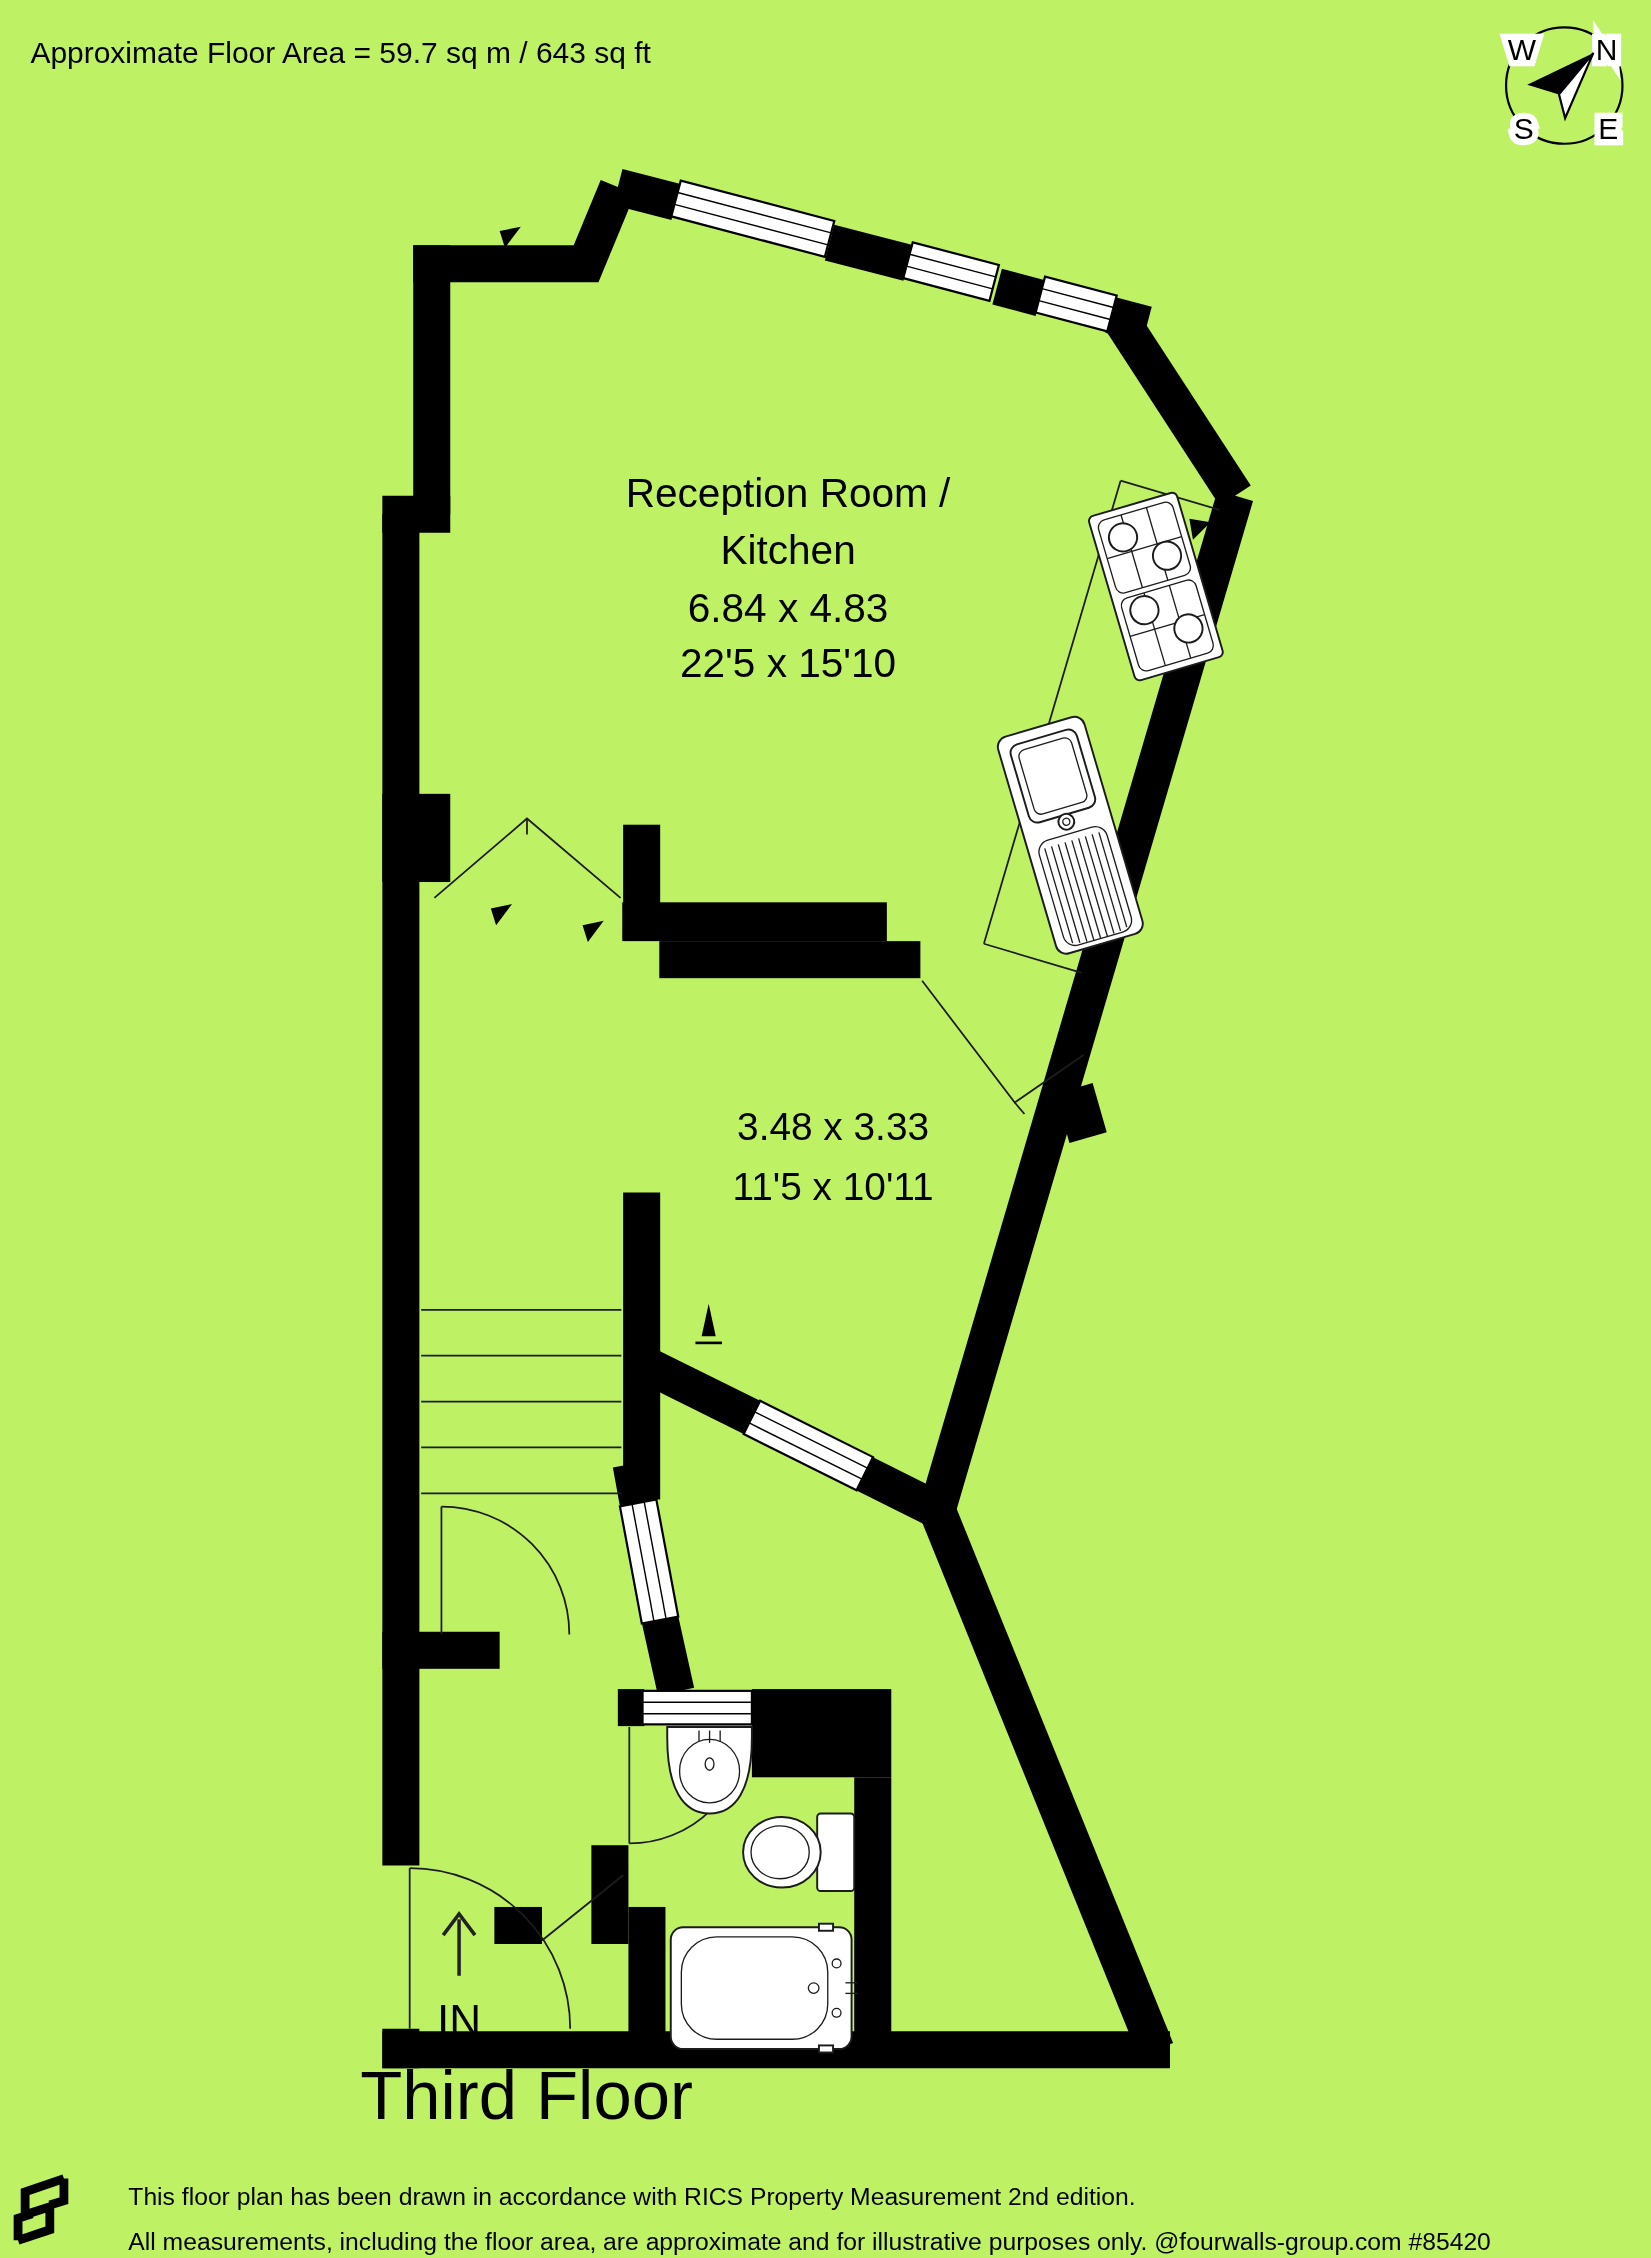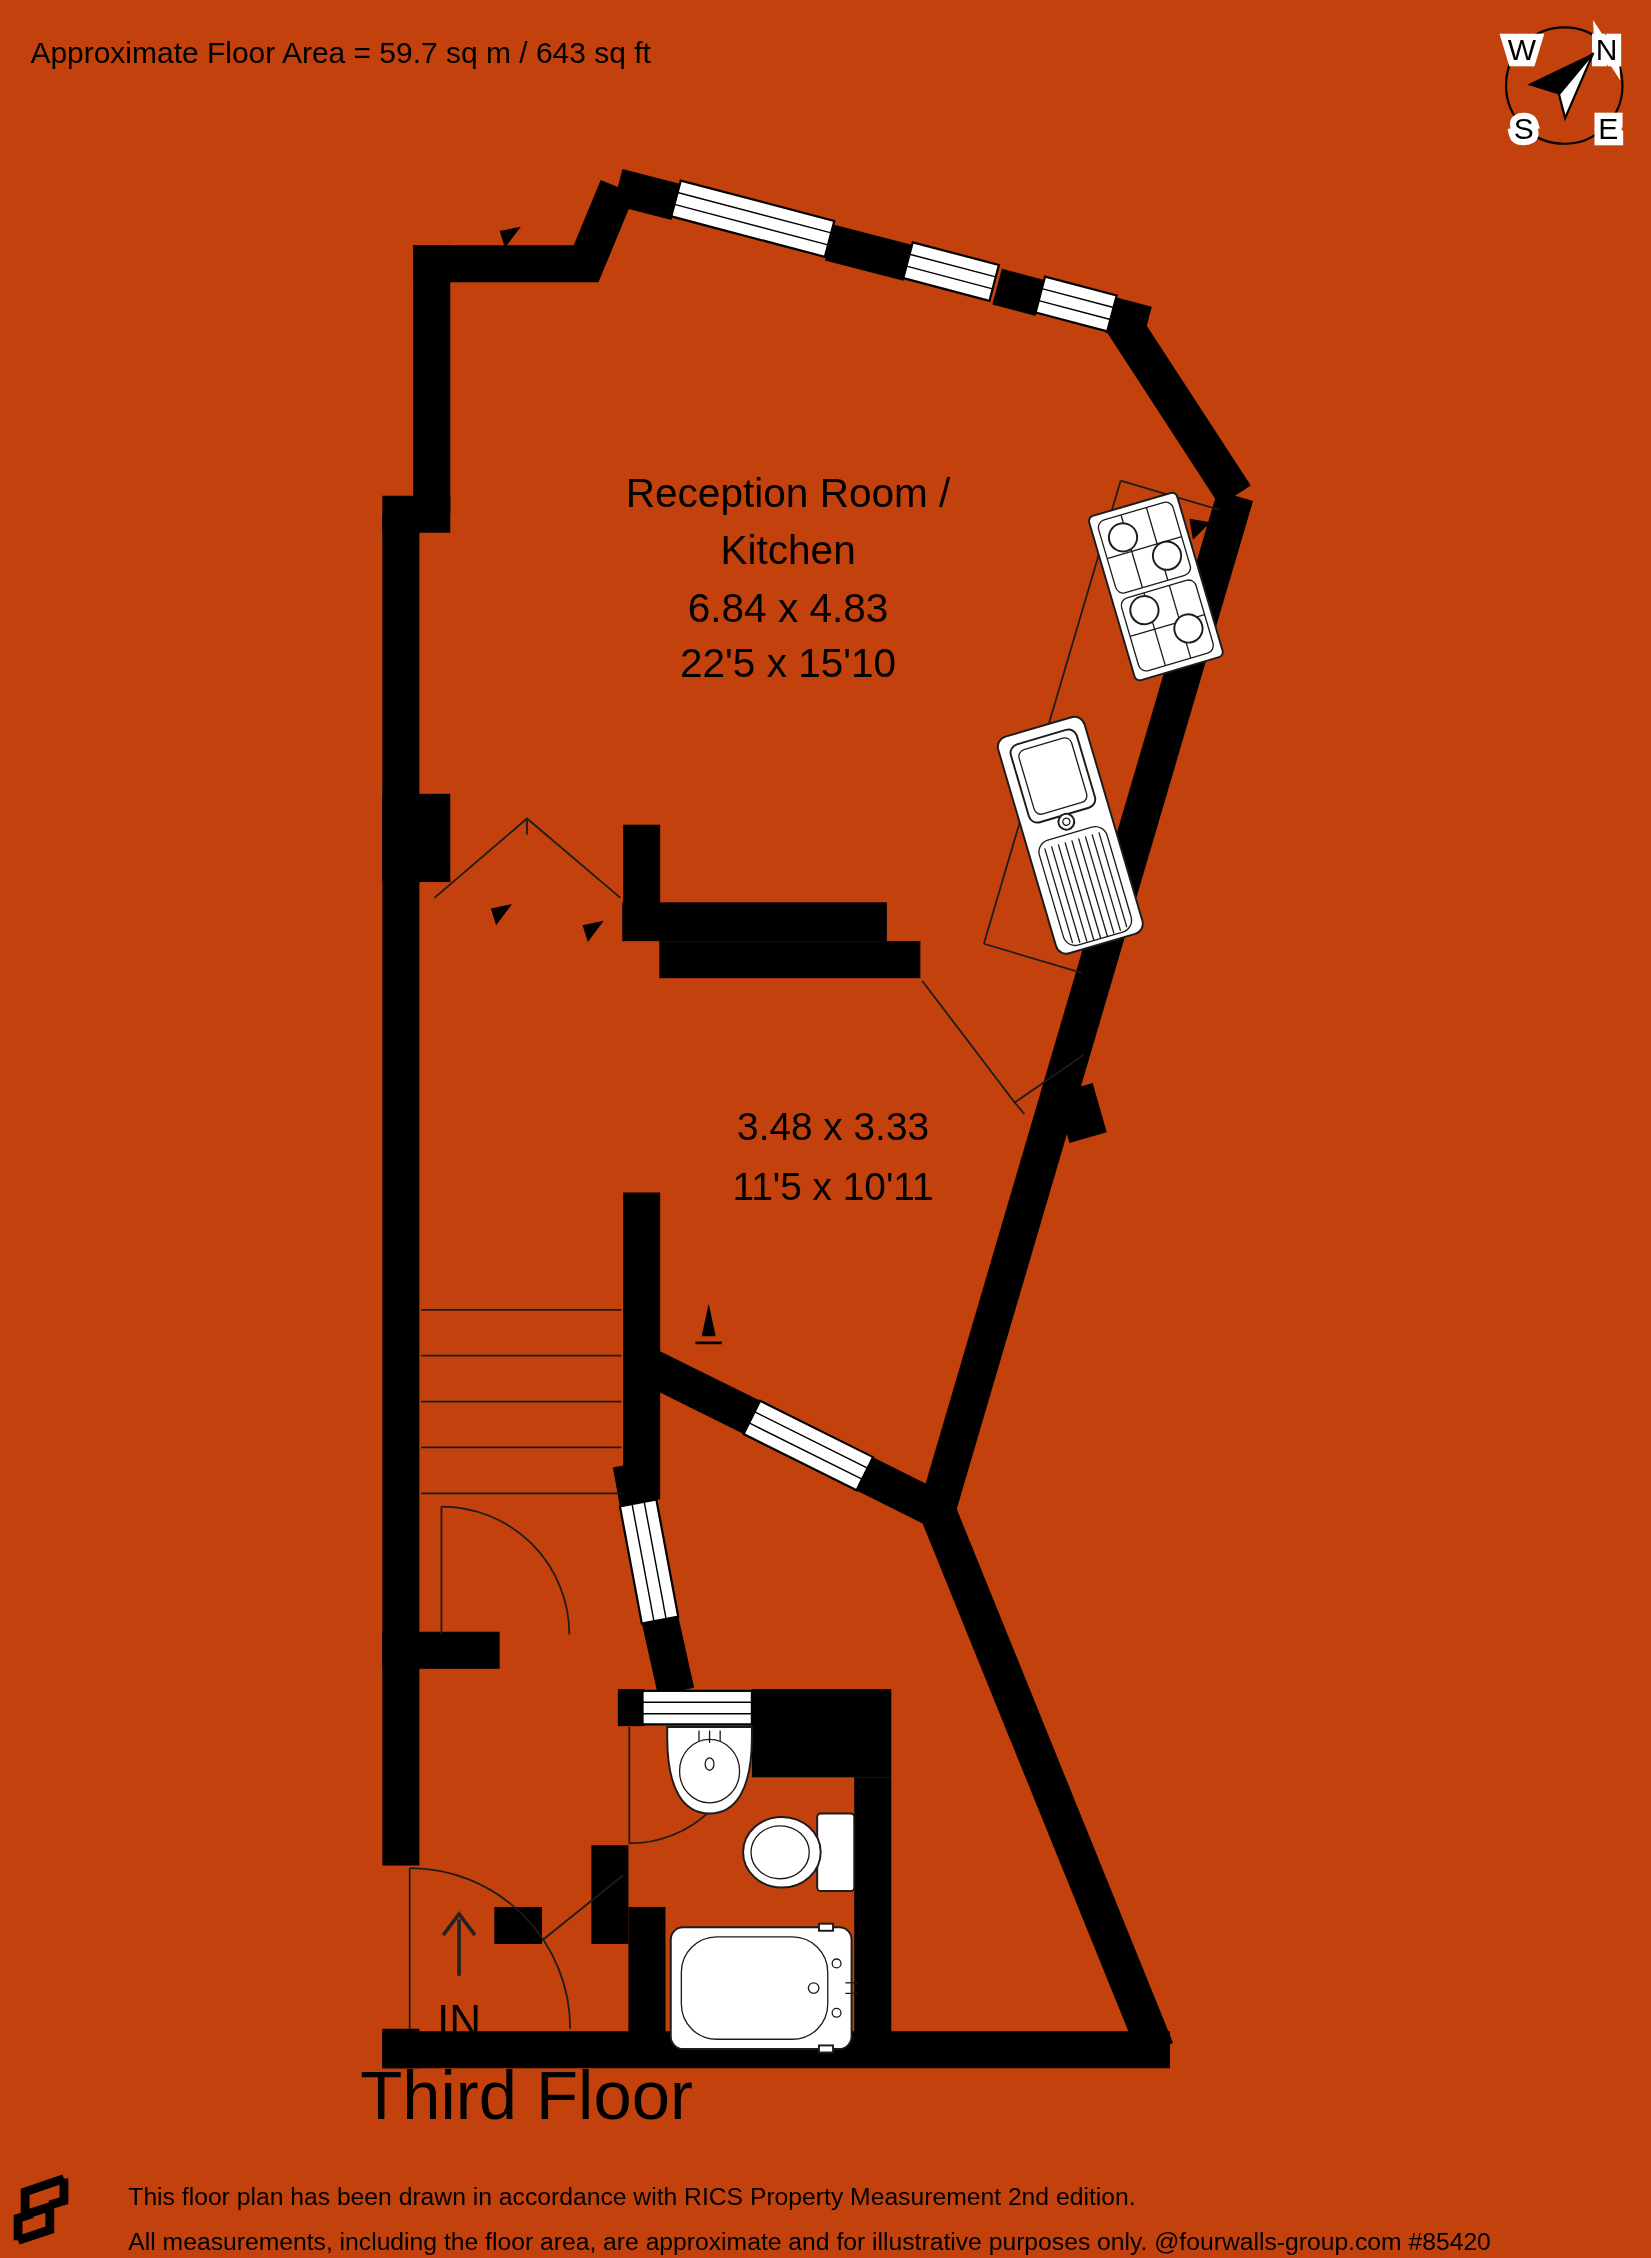--- a/index.html
+++ b/index.html
@@ -1,16 +1,16 @@
 <!DOCTYPE html>
 <html style="font-size:14px"><head>
 <meta charset="utf-8">
 <style>
   html,body{margin:0;padding:0;background:#fff;}
-  .page{position:relative;width:1652px;height:2258px;background:#c2410c;overflow:hidden;}
+  .page{position:relative;width:1652px;height:2258px;background:#bef264;overflow:hidden;}
   svg{position:absolute;left:0;top:0;}
   text{font-family:"Liberation Sans", sans-serif;fill:#000;}
   .hdr{font-size:34px;}
   .room{font-size:46px;text-anchor:middle;}
   .room2{font-size:44px;text-anchor:middle;}
   .intext{font-size:50px;text-anchor:middle;}
   .title{font-size:78px;}
   .foot{font-size:28px;}
   .cmp{font-size:34px;text-anchor:middle;paint-order:stroke;stroke:#fff;stroke-width:14px;}
   .wall{stroke:#000;stroke-width:42;fill:none;stroke-linecap:butt;stroke-linejoin:miter;}

